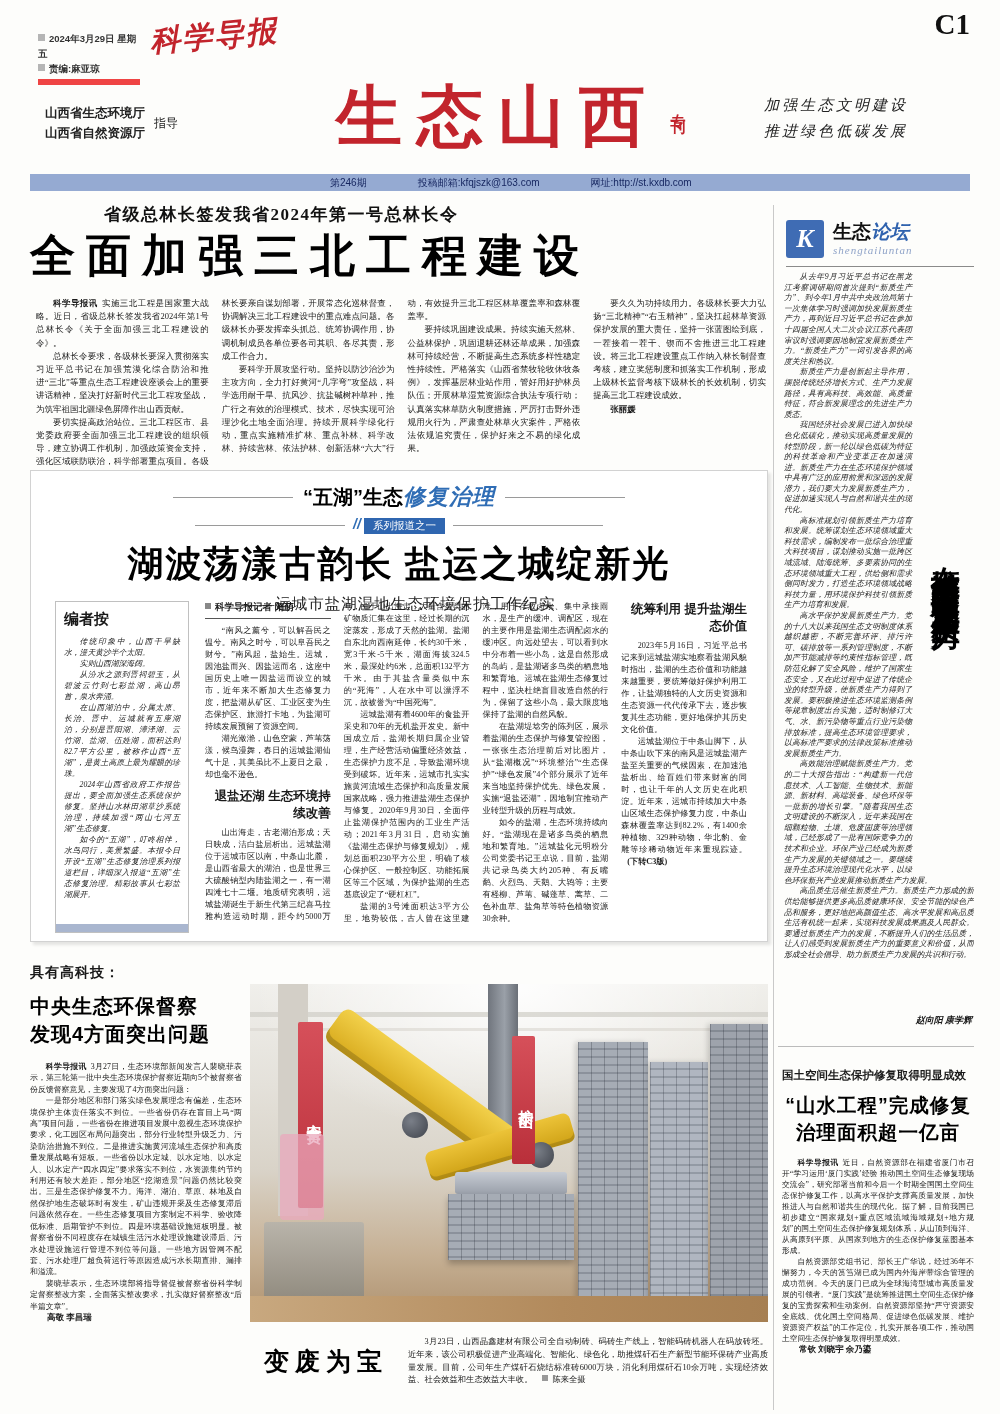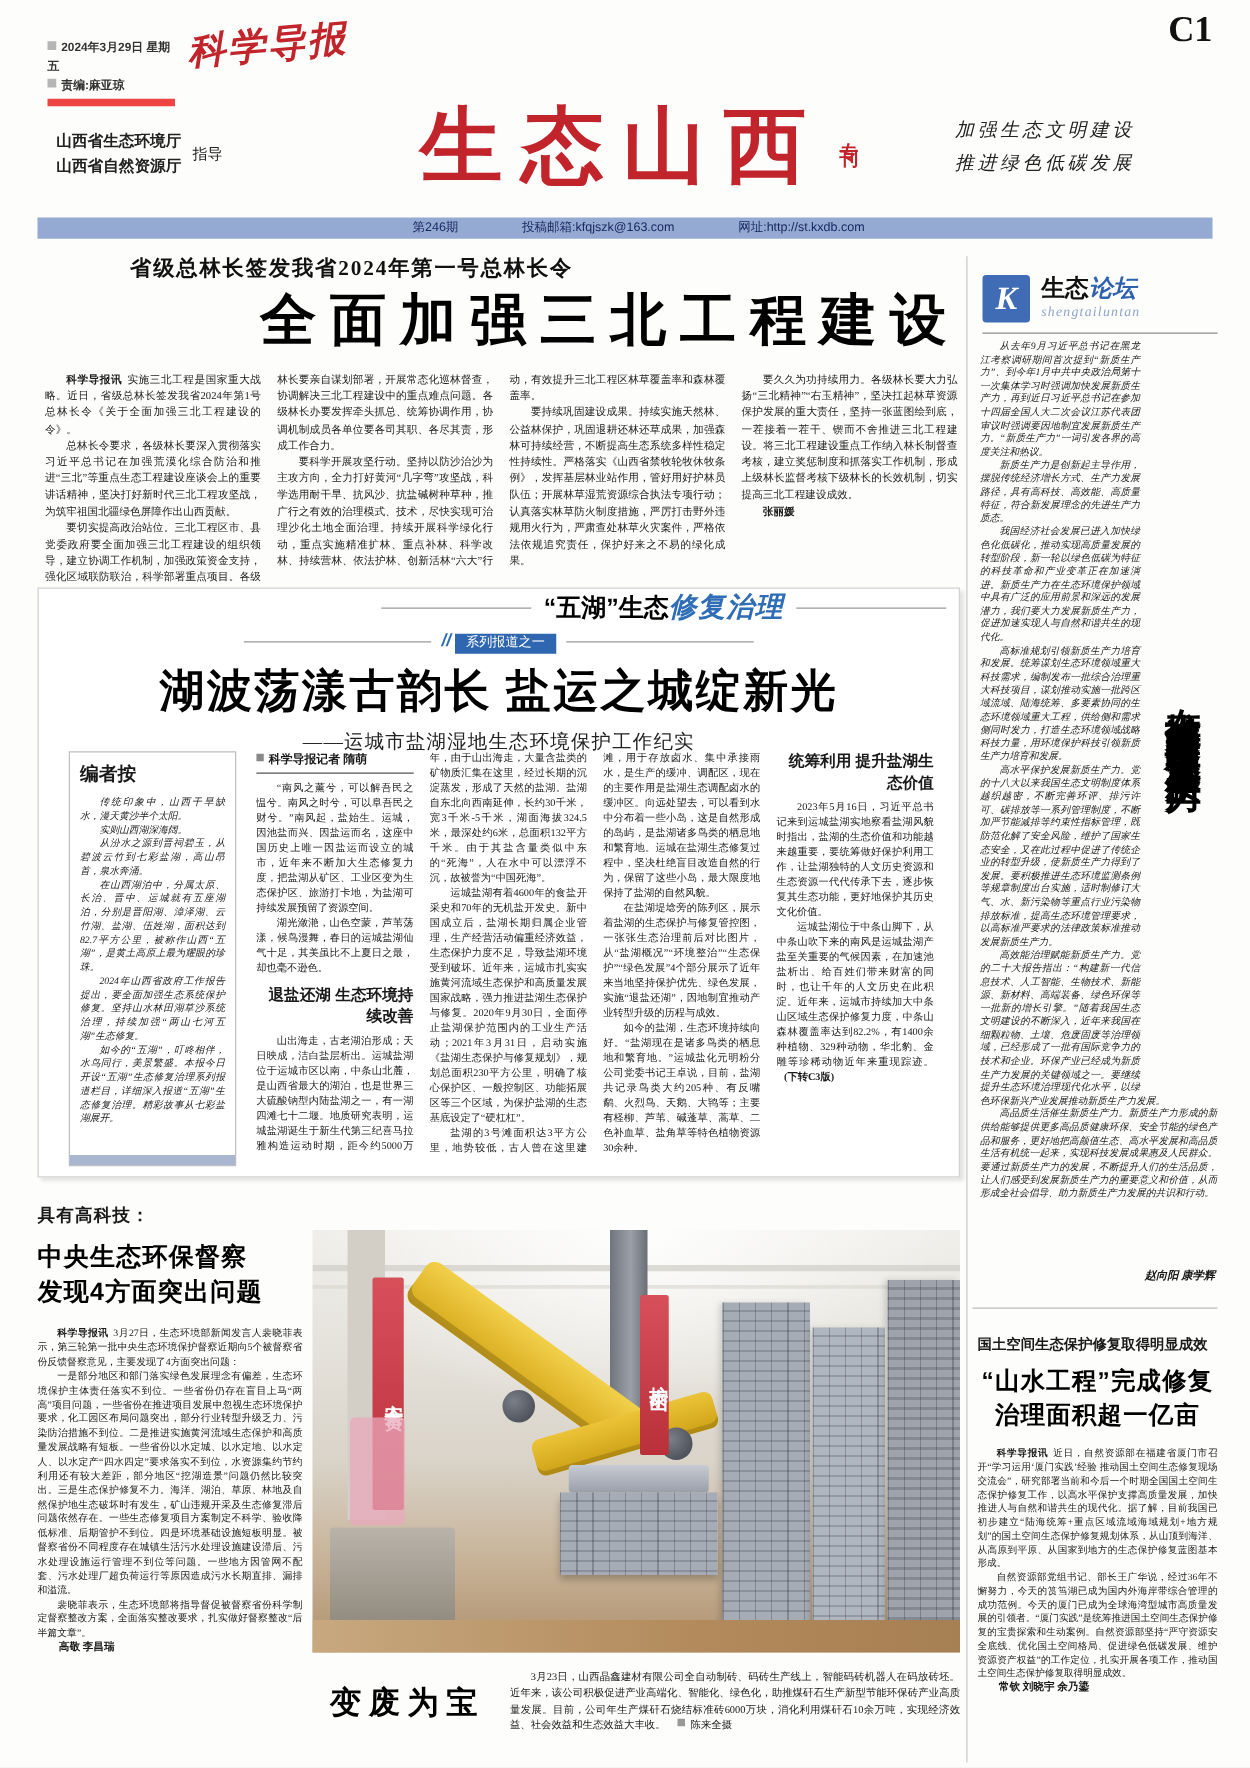--- a/index.html
+++ b/index.html
@@ -18,21 +18,21 @@
   .guidance{position:absolute;left:45px;top:103px;display:flex;align-items:center;gap:9px;font:bold 12.5px/20px var(--sans);color:#222;}
   .guidance .glabel{font-weight:normal;font-size:12px;}
   .masthead{position:absolute;left:336px;top:72px;font-family:var(--serif);font-weight:900;font-size:66px;color:var(--red);letter-spacing:15px;white-space:nowrap;}
   .masthead-sub{position:absolute;left:668px;top:102px;writing-mode:vertical-rl;text-orientation:upright;font-size:15px;font-weight:bold;color:var(--red);letter-spacing:5px;font-family:var(--sans);}
   .page-code{position:absolute;right:30px;top:8px;font-family:var(--serif);font-weight:900;font-size:29px;color:#111;}
   .slogans{position:absolute;left:764px;top:92px;font-family:var(--serif);font-style:italic;font-size:15px;line-height:26px;letter-spacing:3px;color:#222;}
   .infobar{position:absolute;left:30px;top:174px;width:940px;height:17px;background:var(--barblue);display:flex;align-items:center;padding-left:300px;gap:51px;font:10px/17px var(--sans);color:var(--dkblue);}
 
   
   .ms-kicker{position:absolute;left:104px;top:203px;font:600 17px var(--serif);letter-spacing:1.5px;color:#111;}
-  .ms-headline{position:absolute;left:30px;top:230px;width:738px;text-align:right;font:900 45px/52px var(--sans);letter-spacing:11px;white-space:nowrap;color:#000;}
+  .ms-headline{position:absolute;left:30px;top:230px;width:738px;text-align:left;font:900 45px/52px var(--sans);letter-spacing:11px;white-space:nowrap;color:#000;}
   .ms-body{position:absolute;left:36px;top:297px;width:730px;height:172px;overflow:hidden;}
   .cols4{column-count:4;column-gap:13px;column-fill:auto;height:100%;}
   .bodytext p{margin:0;text-align:justify;text-indent:2em;}
   .ms-body{font-size:8.5px;line-height:13.2px;}
   .dateline{font-weight:bold;margin-right:.5em;}
   .byline{text-align:right;font-weight:bold;text-indent:0;padding-right:8px;margin-top:2px;}
 
   
   .vrule{position:absolute;left:773px;top:205px;width:1px;height:1205px;background:#c9c9c9;}
   .forum-hdr{position:absolute;left:786px;top:220px;width:188px;border-bottom:1px solid #8a8a8a;padding-bottom:8px;}
@@ -41,21 +41,21 @@
   .forum-title .blue{color:#2f62ae;font-style:italic;}
   .forum-pinyin{font:italic 11px/14px var(--serif);color:#8fa3c8;letter-spacing:1px;}
   .forum-art{position:absolute;left:784px;top:272px;width:190px;height:736px;overflow:hidden;font-style:italic;font-size:7.8px;line-height:10.6px;}
   .forum-art p{text-align:justify;text-indent:2em;}
   .vhead{float:right;width:56px;height:600px;margin-left:6px;writing-mode:vertical-rl;text-orientation:upright;font:900 29px/56px var(--sans);letter-spacing:3px;color:#000;font-style:normal;text-align:center;}
   .forum-byline{position:absolute;left:784px;top:1014px;width:188px;text-align:right;font-weight:bold;font-size:9px;font-style:italic;}
   .hrule-right{position:absolute;left:778px;top:1046px;width:196px;height:1px;background:#bbb;}
 
   
   .feature{position:absolute;left:30px;top:470px;width:738px;height:472px;background:#fff;border:1px solid #d2d2d2;box-shadow:3px 3px 3px rgba(0,0,0,.10);}
-  .ft-badge{text-align:right;margin-top:0;white-space:nowrap;}
+  .ft-badge{text-align:center;margin-top:11px;white-space:nowrap;}
   .bline{display:inline-block;width:120px;height:1px;background:#9a9a9a;vertical-align:6px;margin:0 10px;}
   .badge-black{font:900 20px var(--sans);color:#000;}
   .badge-blue{font:italic 900 22px var(--sans);color:#2f6db5;letter-spacing:1px;}
   .ft-series{text-align:center;margin-top:3px;white-space:nowrap;}
   .sline{display:inline-block;width:150px;height:1px;background:#9a9a9a;vertical-align:3px;margin:0 8px;}
   .slash{color:#2f6db5;font:italic 900 14px var(--sans);margin-right:3px;}
   .series-box{display:inline-block;background:#2f66b0;color:#fff;font:10.5px/15px var(--sans);padding:0 9px 1px;}
   .ft-headline{text-align:center;font:900 36px/42px var(--serif);letter-spacing:2px;color:#000;margin-top:9px;}
   .ft-sub{text-align:center;font:15.5px var(--serif);letter-spacing:1px;margin-top:9px;color:#222;}
   .ft-content{position:absolute;left:24px;top:130px;width:692px;height:332px;}
@@ -263,19 +263,19 @@
     </div>
   </div>
 
   <div class="br">
     <div class="br-kicker">国土空间生态保护修复取得明显成效</div>
     <div class="br-headline">
       <div>“山水工程”完成修复</div>
       <div>治理面积超一亿亩</div>
     </div>
     <div class="br-body bodytext">
-      <p><span class="dateline">科学导报讯</span><span>近日，自然资源部在福建省厦门市召开“学习运用‘厦门实践’经验 推动国土空间生态修复现场交流会”，研究部署当前和今后一个时期全国国土空间生态保护修复工作，以高水平保护支撑高质量发展，加快推进人与自然和谐共生的现代化。据了解，目前我国已初步建立“陆海统筹+重点区域流域海域规划+地方规划”的国土空间生态保护修复规划体系，从山顶到海洋、从高原到平原、从国家到地方的生态保护修复蓝图基本形成。</span></p>
+      <p><span class="dateline">科学导报讯</span><span>近日，自然资源部在福建省厦门市召开“学习运用‘厦门实践’经验 推动国土空间生态修复现场交流会”，研究部署当前和今后一个时期全国国土空间生态保护修复工作，以高水平保护支撑高质量发展，加快推进人与自然和谐共生的现代化。据了解，目前我国已初步建立“国家规划+重点区域流域海域规划+地方规划”的国土空间生态保护修复规划体系，从山顶到海洋、从高原到平原、从国家到地方的生态保护修复蓝图基本形成。</span></p>
       <p>自然资源部党组书记、部长王广华说，经过36年不懈努力，今天的筼筜湖已成为国内外海岸带综合管理的成功范例。今天的厦门已成为全球海湾型城市高质量发展的引领者。“厦门实践”是统筹推进国土空间生态保护修复的宝贵探索和生动案例。自然资源部坚持“严守资源安全底线、优化国土空间格局、促进绿色低碳发展、维护资源资产权益”的工作定位，扎实开展各项工作，推动国土空间生态保护修复取得明显成效。</p>
       <p class="byline">常钦 刘晓宇 余乃鎏</p>
     </div>
   </div>
 
 </div>
 
 </body></html>

